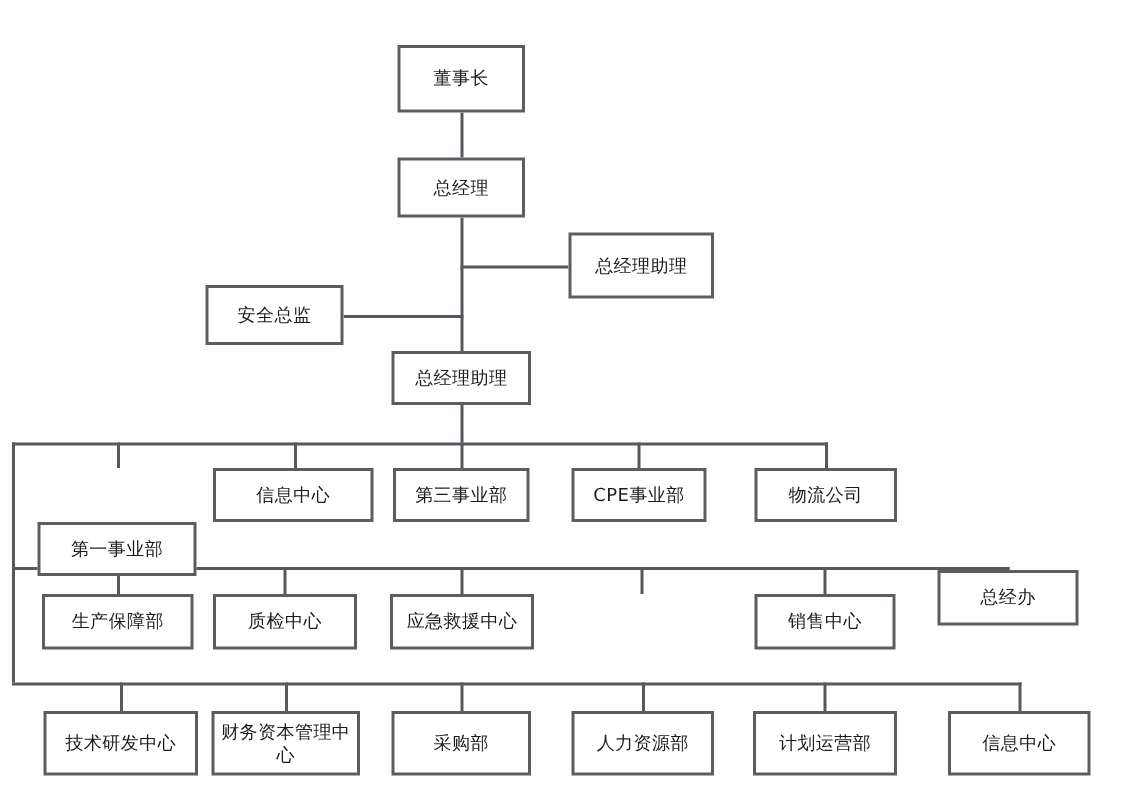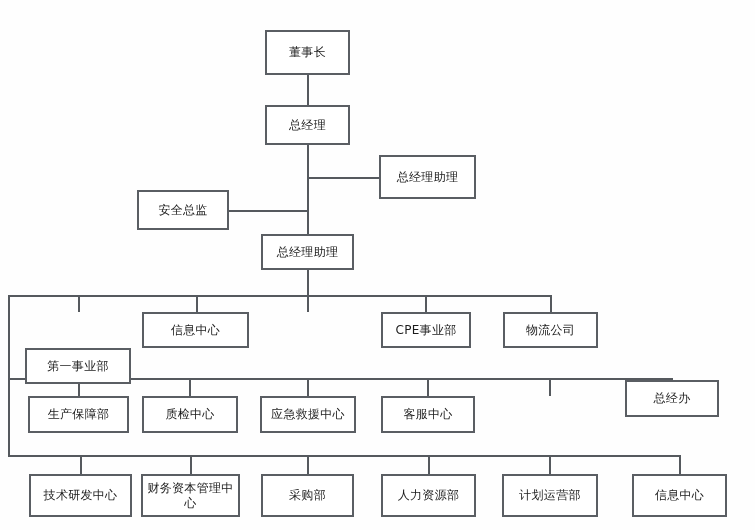--- a/index.html
+++ b/index.html
@@ -101,38 +101,41 @@
   <div class="node" style="left:261px; top:234px; width:93px; height:36px;">
     <span class="label">总经理助理</span>
   </div>
 
   <div class="node" style="left:25px; top:312px; width:106px; height:36px;margin-top:36px;">
     <span class="label">第一事业部</span>
   </div>
   <div class="node" style="left:142px; top:312px; width:107px; height:36px;">
     <span class="label">信息中心</span>
   </div>
+  <div class="node" style="left:262px; top:312px; width:91px; height:36px;">
+    <span class="label">第三事业部</span>
+  </div>
   <div class="node" style="left:381px; top:312px; width:90px; height:36px;">
     <span class="label">CPE事业部</span>
   </div>
   <div class="node" style="left:503px; top:312px; width:95px; height:36px;">
     <span class="label">物流公司</span>
   </div>
 
   <div class="node" style="left:142px; top:396px; width:96px; height:37px;">
     <span class="label">质检中心</span>
   </div>
   <div class="node" style="left:28px; top:396px; width:101px; height:37px;">
     <span class="label">生产保障部</span>
   </div>
   <div class="node" style="left:260px; top:396px; width:96px; height:37px;">
     <span class="label">应急救援中心</span>
   </div>
-  <div class="node" style="left:381px; top:396px; width:94px; height:37px;">
-    <span class="label">客服中心</span>
+  <div class="node" style="left:503px; top:396px; width:94px; height:37px;">
+    <span class="label">销售中心</span>
   </div>
   <div class="node" style="left:625px; top:380px; width:94px; height:37px;">
     <span class="label">总经办</span>
   </div>
 
   <div class="node" style="left:29px; top:474px; width:103px; height:43px;">
     <span class="label">技术研发中心</span>
   </div>
   <div class="node" style="left:141px; top:474px; width:99px; height:43px;">
     <span class="label">财务资本管理中心</span>

